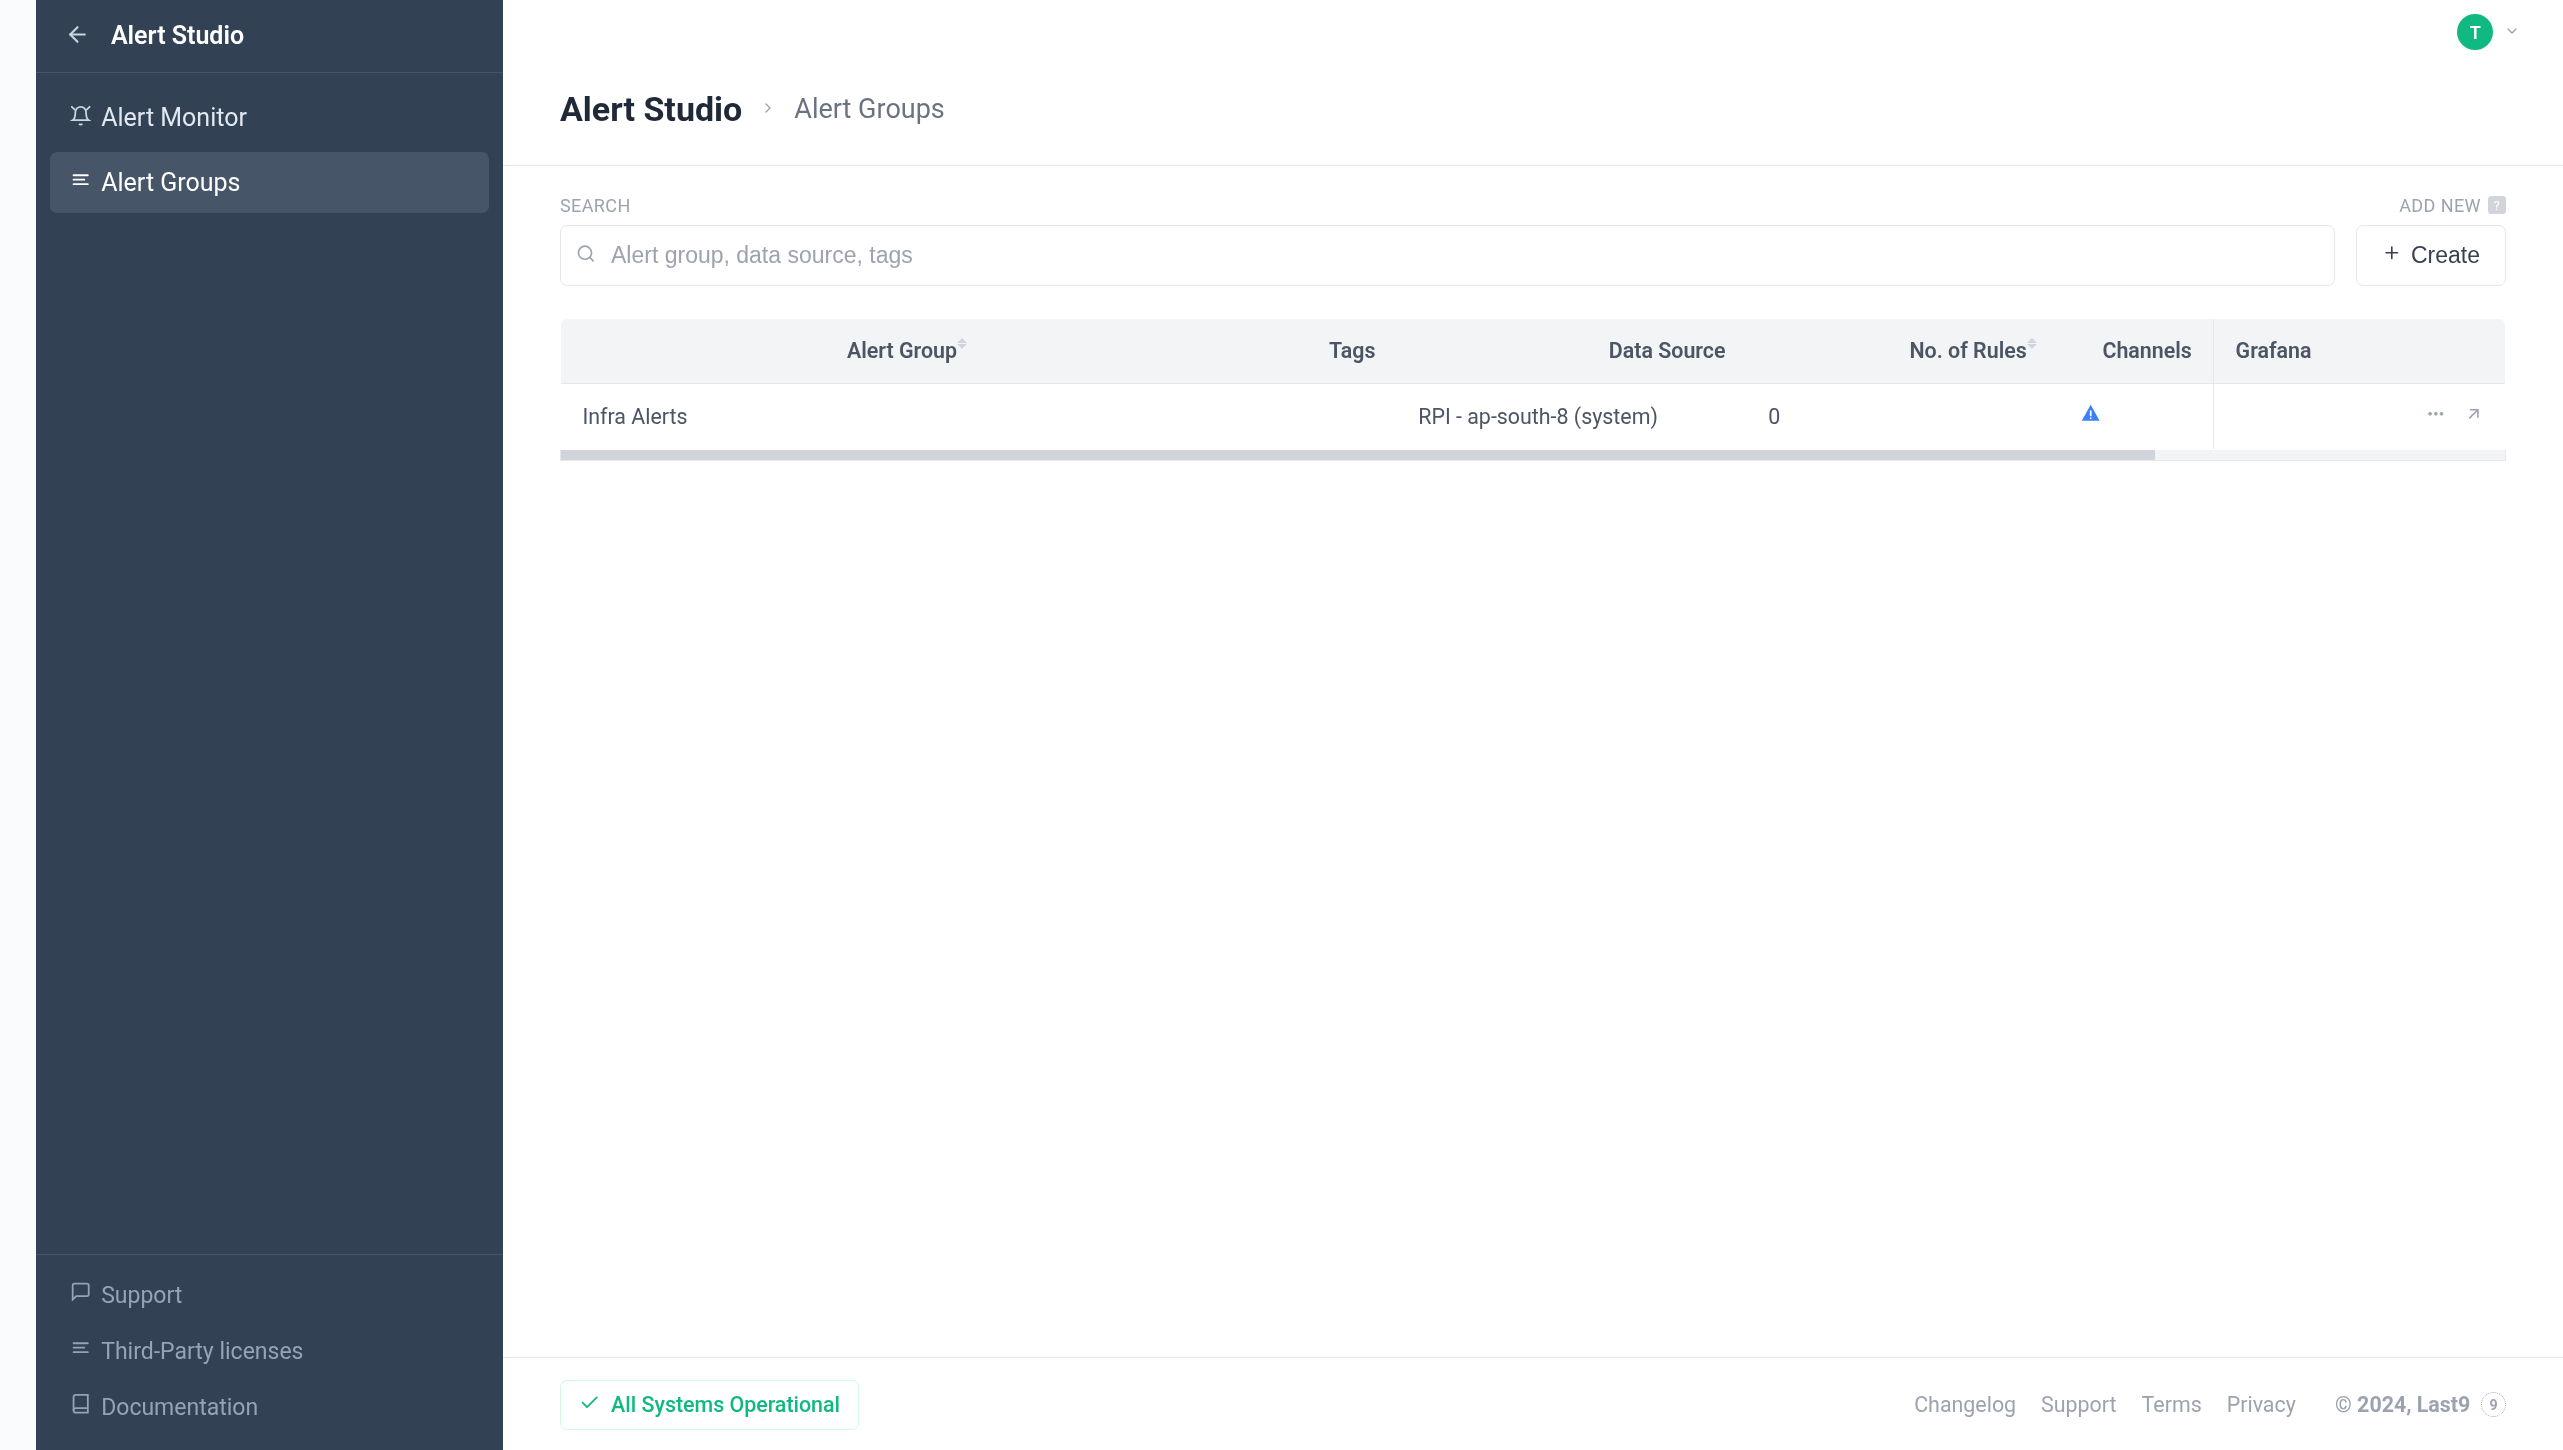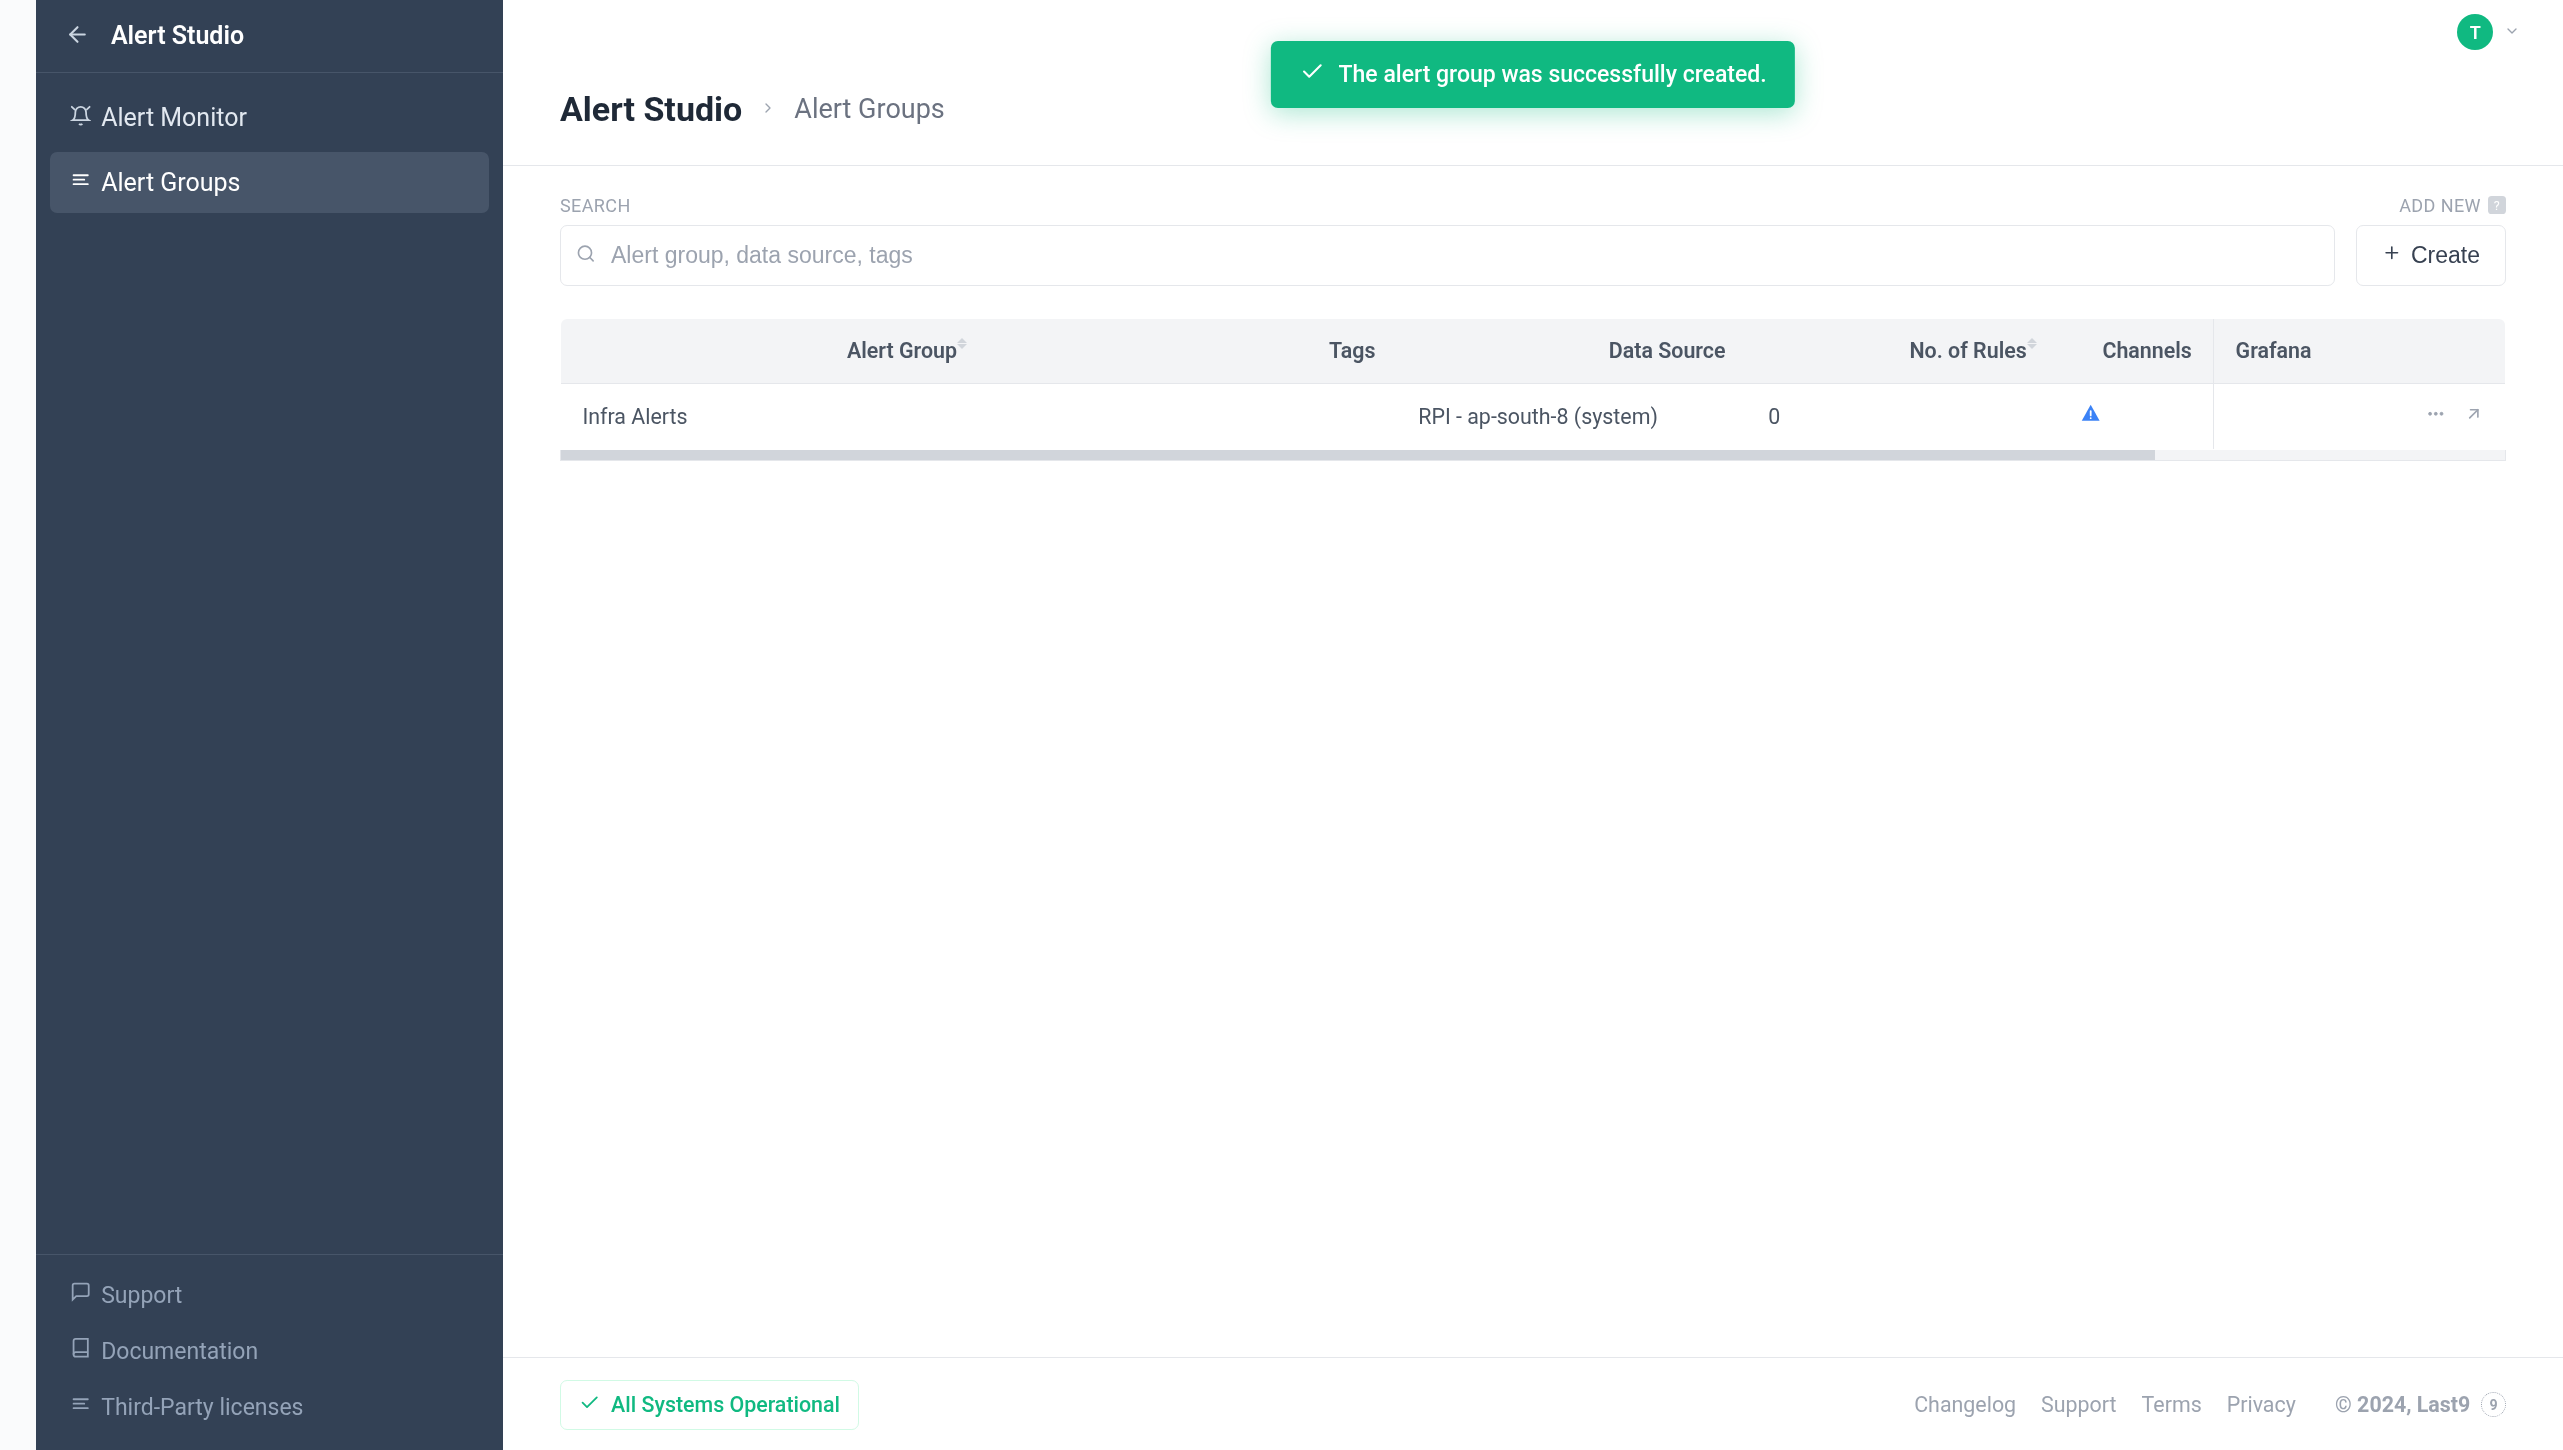--- a/index.html
+++ b/index.html
@@ -491,58 +491,50 @@
       <div class="sidebar-item">
         <span class="icon">
           <svg viewBox="0 0 24 24" fill="none" stroke="#94a3b8" stroke-width="2">
               <path d="M21 15a2 2 0 0 1-2 2H7l-4 4V5a2 2 0 0 1 2-2h14a2 2 0 0 1 2 2z"></path>
             </svg>
         </span>
         <span>Support</span>
       </div>
       <div class="sidebar-item">
         <span class="icon">
-          <svg viewBox="0 0 24 24" fill="none" stroke="#94a3b8" stroke-width="2">
-              <path d="M4 19.5A2.5 2.5 0 0 1 6.5 17H20"></path>
-              <path d="M6.5 2H20v20H6.5A2.5 2.5 0 0 1 4 19.5v-15A2.5 2.5 0 0 1 6.5 2z"></path>
-            </svg>
-        </span>
-        <span>Documentation</span>
-      </div>
-      <div class="sidebar-item">
-        <span class="icon">
           <svg viewBox="0 0 24 24" fill="none" stroke="#94a3b8" stroke-width="2" stroke-linecap="round">
               <line x1="4" y1="7" x2="20" y2="7"></line>
               <line x1="4" y1="12" x2="16" y2="12"></line>
               <line x1="4" y1="17" x2="20" y2="17"></line>
             </svg>
         </span>
         <span>Third-Party licenses</span>
+      </div>
+      <div class="sidebar-item">
+        <span class="icon">
+          <svg viewBox="0 0 24 24" fill="none" stroke="#94a3b8" stroke-width="2">
+              <path d="M4 19.5A2.5 2.5 0 0 1 6.5 17H20"></path>
+              <path d="M6.5 2H20v20H6.5A2.5 2.5 0 0 1 4 19.5v-15A2.5 2.5 0 0 1 6.5 2z"></path>
+            </svg>
+        </span>
+        <span>Documentation</span>
       </div>
     </div>
   </aside>
 
   <main class="main-content">
     <div class="topbar">
       <div class="avatar">T</div>
       <span class="chevron">
         <svg viewBox="0 0 24 24" fill="none" stroke-width="2" stroke-linecap="round" stroke-linejoin="round">
             <polyline points="6 9 12 15 18 9"></polyline>
           </svg>
       </span>
     </div>
 
-    <div class="toast">
-      <span>
-        <svg viewBox="0 0 24 24" fill="none" stroke-width="2" stroke-linecap="round" stroke-linejoin="round">
-            <polyline points="20 6 9 17 4 12"></polyline>
-          </svg>
-      </span>
-      <span>The alert group was successfully created.</span>
-    </div>
 
     <div class="breadcrumb-section">
       <div class="breadcrumb">
         <span class="crumb-main">Alert Studio</span>
         <span class="crumb-sep">
           <svg viewBox="0 0 24 24" fill="none" stroke-width="2" stroke-linecap="round" stroke-linejoin="round">
               <polyline points="9 18 15 12 9 6"></polyline>
             </svg>
         </span>
         <span class="crumb-sub">Alert Groups</span>

